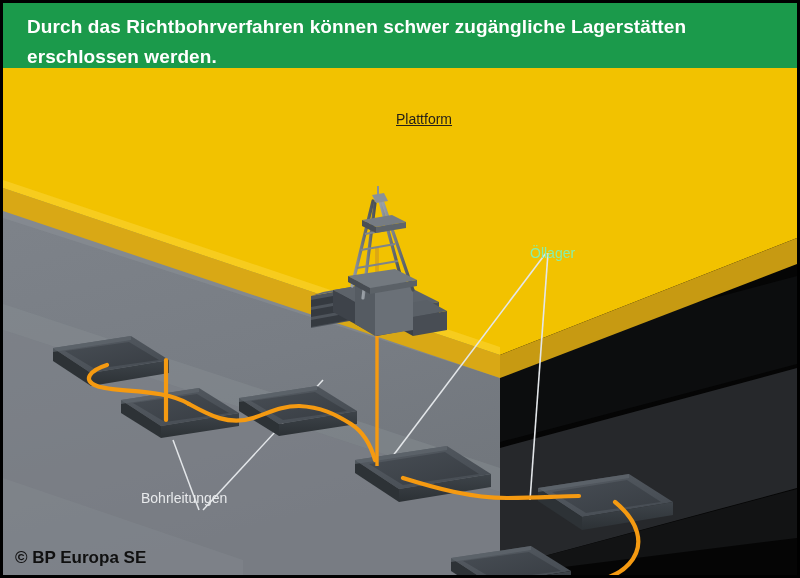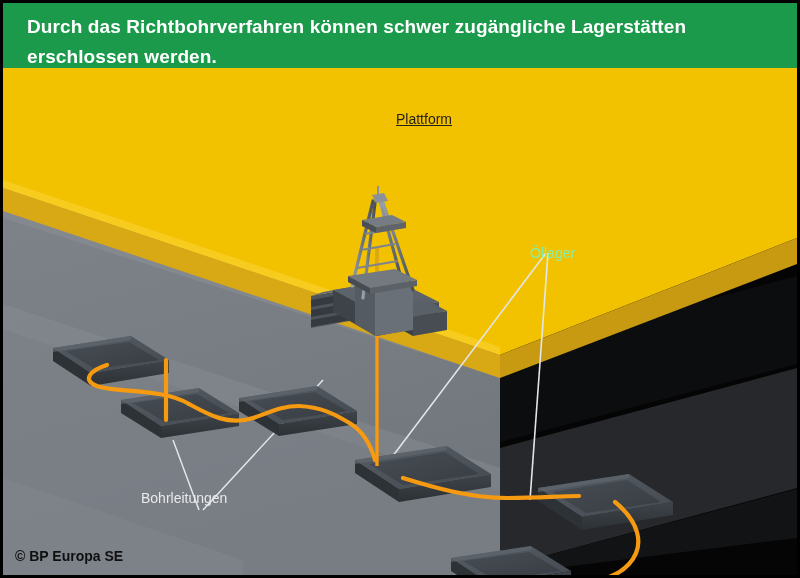--- a/index.html
+++ b/index.html
@@ -42,21 +42,21 @@
     position:absolute;
     font-size:14px;
     white-space:nowrap;
     pointer-events:none;
   }
   #label-plattform{ left:396px; top:111px; color:#231f18;text-decoration:underline; }
   #label-oellager{ left:530px; top:245px; color:#86efac; }
   #label-bohrleitungen{ left:141px; top:450px; color:#e8eaec;margin-top:40px; }
   #label-copyright{
     left:15px; top:548px;
-    color:#101010; font-size:14px; font-weight:bold;
+    color:#101010; font-size:17px; font-weight:bold;
   }
 </style>
 </head>
 <body>
 
 <div id="stage">
 
   <div id="header-band">
     <div id="header-title">Durch das Richtbohrverfahren können schwer zugängliche Lagerstätten
 erschlossen werden.</div>

